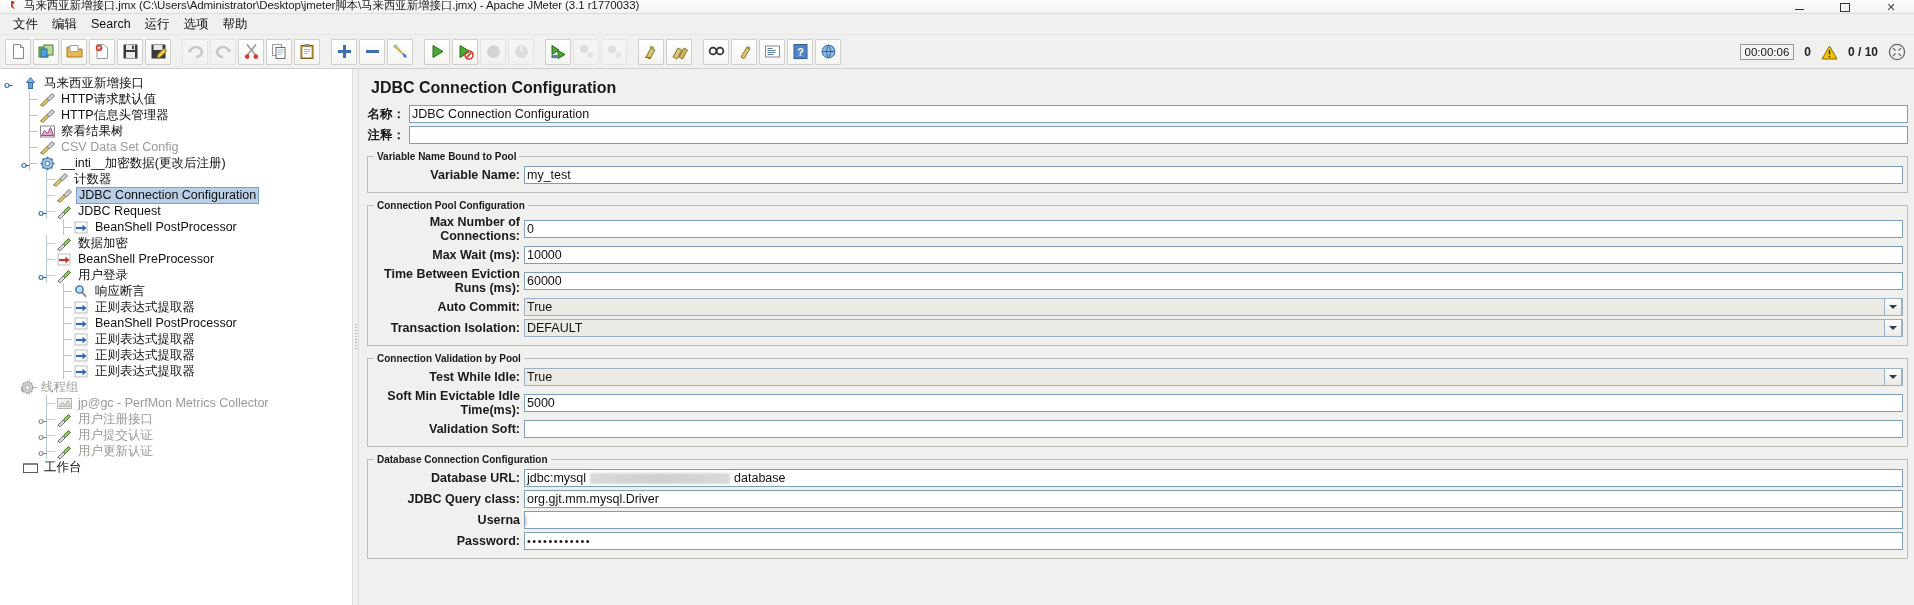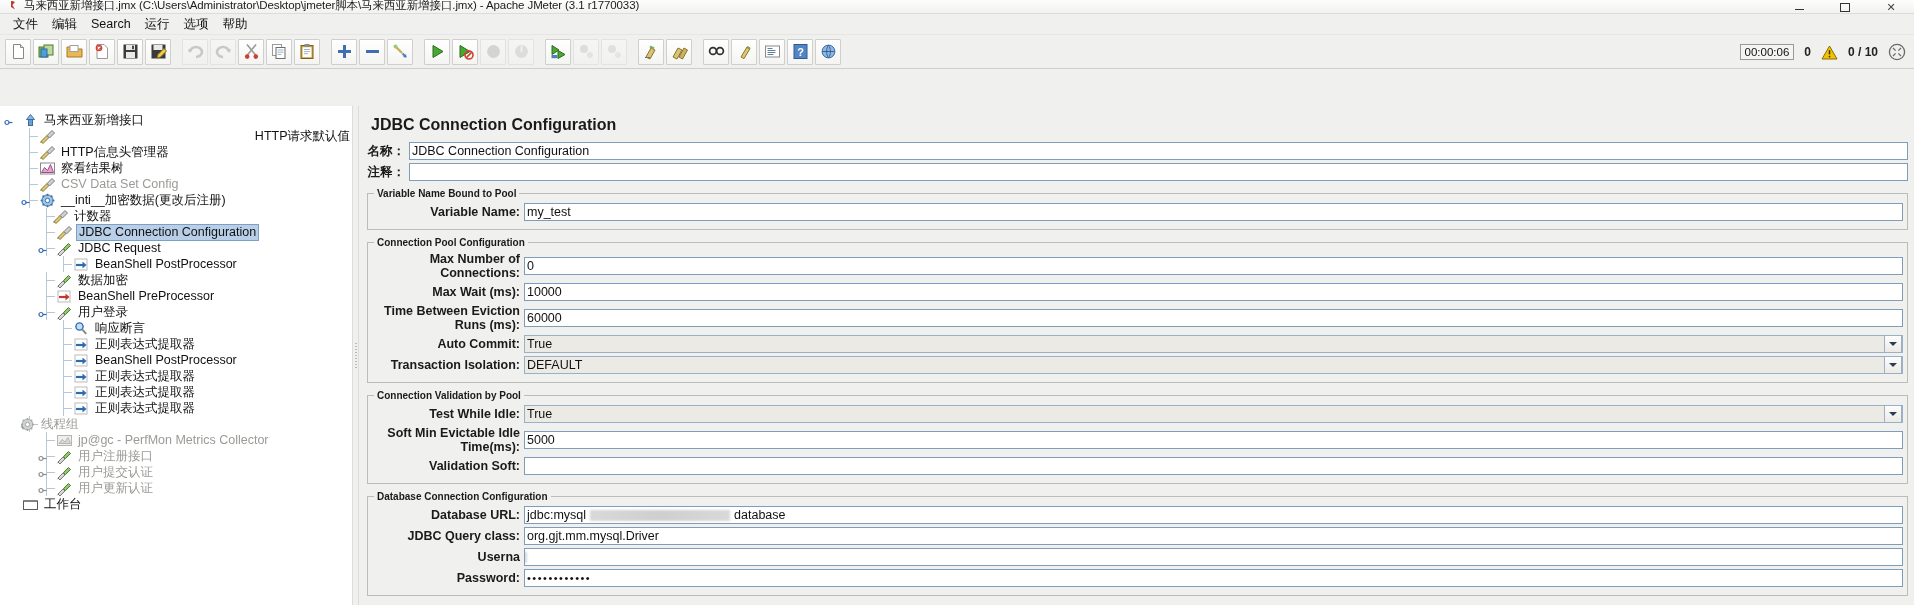--- a/index.html
+++ b/index.html
@@ -88,21 +88,21 @@
     border: 1px solid #9a9a96; background: #f4f4f2;
     font-size: 11.5px; padding: 1px 4px 1px 4px; color: #111;
     font-family: "Liberation Sans", sans-serif;
   }
   .warn-count { font-size: 12px; font-weight: bold; color:#222; }
   .warn-tri { width: 17px; height: 15px; position: relative; }
   .thread-count { font-size: 12px; font-weight: bold; color:#222; }
   .spin-ico { width: 18px; height: 18px; }
 
   
-  .main { flex: 1 1 auto; display: flex; min-height: 0; background:#fff;margin-top:37px; }
+  .main { flex: 1 1 auto; display: flex; min-height: 0; background:#fff; }
   .tree-pane {
     width: 352px; min-width:352px;
     background: #fff;
     border-right: 0;
     overflow: hidden;
     position: relative;
     padding-top: 6px;
   }
   .splitter {
     width: 7px; min-width:7px; background: #f0f0ef;
@@ -439,21 +439,21 @@
             <span class="handle" style="left: 4px;"><svg width="9" height="9" viewBox="0 0 9 9">
                 <circle cx="3" cy="4.5" r="2" fill="none" stroke="#2d6cb5" stroke-width="1.2"></circle>
                 <path d="M5 4.5h3.5" stroke="#2d6cb5" stroke-width="1.2"></path>
               </svg></span>
             <span class="ticon"><svg width="17" height="15" viewBox="0 0 17 15">
                 <path d="M8.5 1.5l4 5h-8z" fill="#8fb8e0" stroke="#3b6ea8"></path>
                 <rect x="6.5" y="6.5" width="4" height="6" fill="#6f9fd0" stroke="#3b6ea8"></rect>
               </svg></span>
             <span class="tlabel">马来西亚新增接口</span>
           </div>
-          <div class="tnode" style="padding-left: 39px; justify-content: space-between;">
+          <div class="tnode" style="padding-left: 39px;">
             <span style="position: absolute; left: 29px; top: 8px; width: 9px; height: 1px; background: rgb(182, 199, 216);"></span>
             <span style="position: absolute; left: 29px; top: 0px; width: 1px; height: 16px; background: rgb(182, 199, 216);"></span>
             <span class="ticon"><svg width="17" height="15" viewBox="0 0 17 15">
                 <path d="M2 12.5l6-6 2 2-6 6z" fill="#dfc878" stroke="#8b7420"></path>
                 <path d="M8 6.5l5-5 2.5 2.5-5 5z" fill="#cfcfcf" stroke="#7a7a7a"></path>
                 <path d="M1.5 13.5l1.6-1" stroke="#6f6f6f"></path>
               </svg></span>
             <span class="tlabel">HTTP请求默认值</span>
           </div>
           <div class="tnode" style="padding-left: 39px;">

